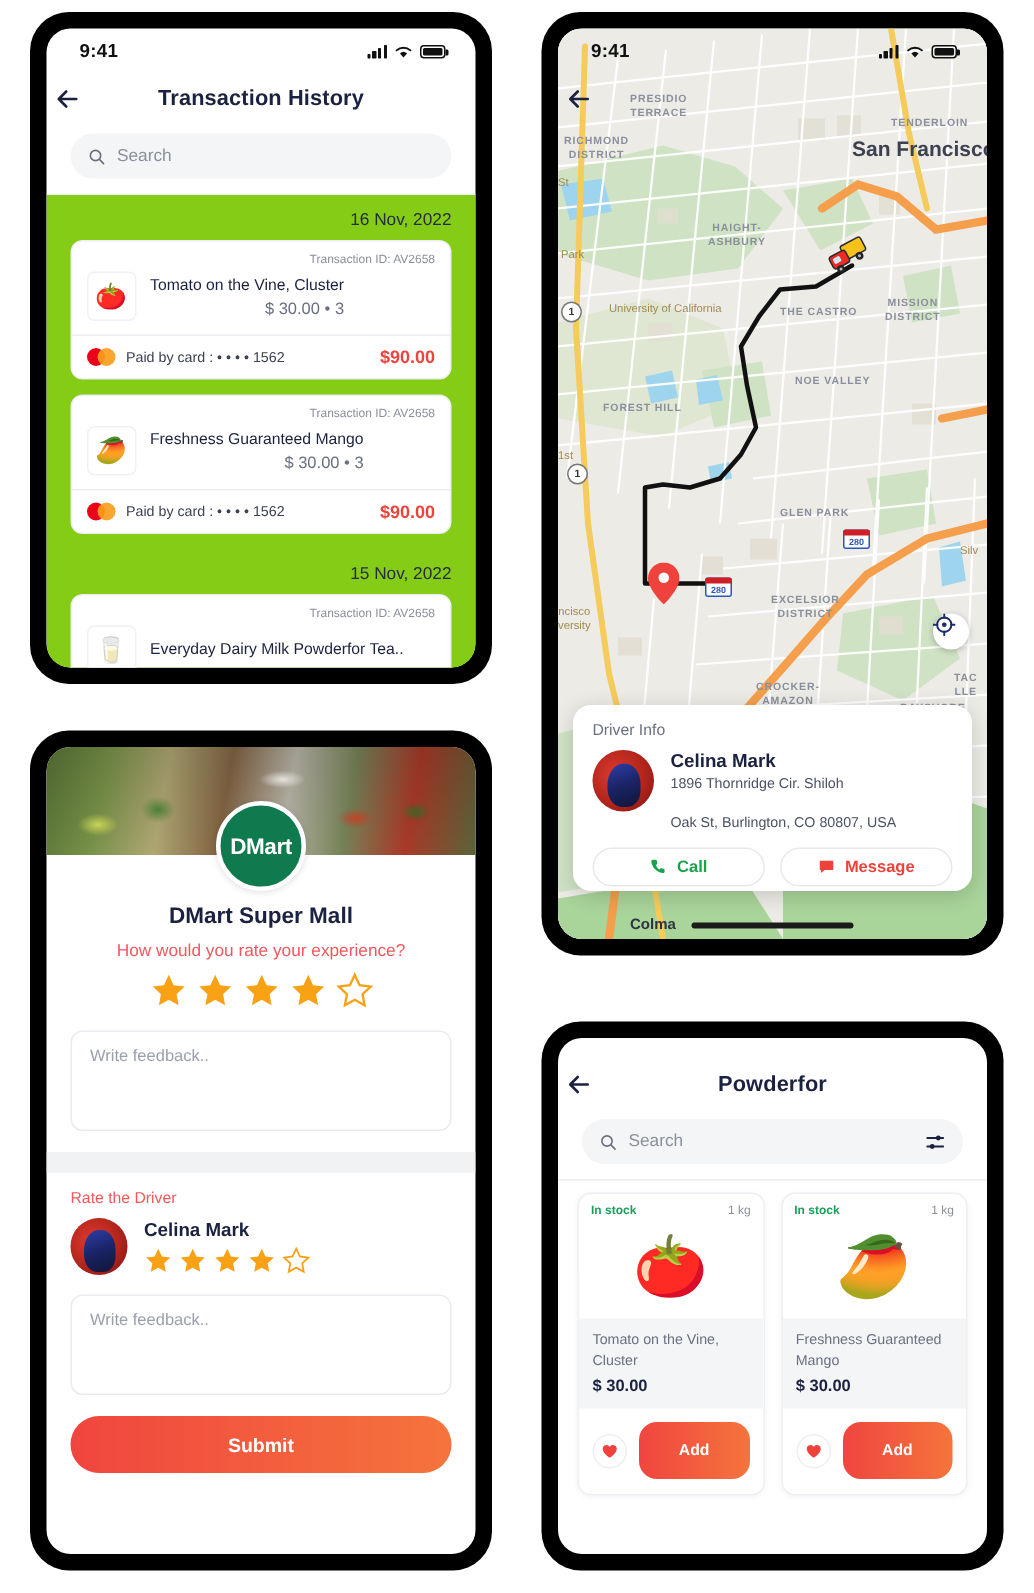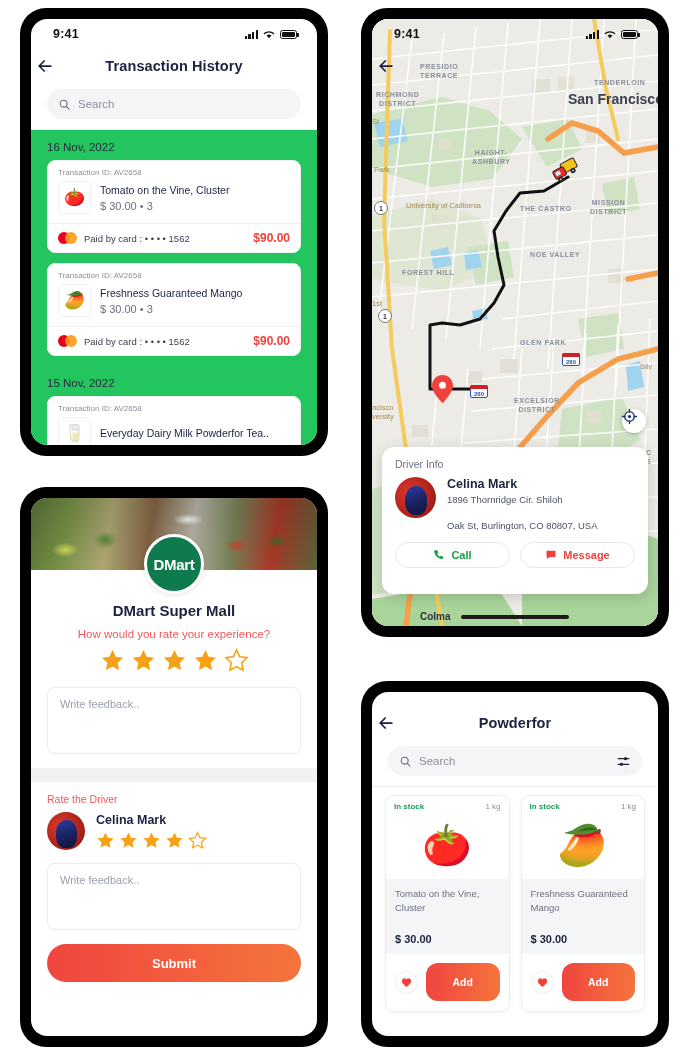--- a/index.html
+++ b/index.html
@@ -63,21 +63,21 @@
   .search-wrap { padding: 6px 16px 10px; }
   .search {
     height: 30px; background: #f4f5f7; border-radius: 15px;
     display: flex; align-items: center; padding: 0 12px; gap: 8px;
   }
   .search-text { font-size: 11.5px; color: #8b8f99; }
   .mag { width: 11px; height: 11px; flex: none; }
   .filter-ic { margin-left: auto; width: 13px; height: 13px; }
 
   
-  .hist-body { background: #22c55e; height: calc(100% - 64px); overflow: hidden; }
+  .hist-body { background: #84cc16; height: calc(100% - 64px); overflow: hidden; text-align: right; }
   .sep { height: 1px; background: #eceef1; margin: 0; }
   .date-head { font-size: 11.5px; color: #262b3d; padding: 11px 16px 7px; font-weight: 500; }
   .tx-card {
     margin: 0 16px 10px; border: 1px solid #eceef1; border-radius: 8px;
     background: #fff; overflow: hidden;
   }
   .tx-id { font-size: 8px; color: #8b8f99; padding: 7px 10px 4px; }
   .tx-main { display: flex; gap: 9px; padding: 0 10px 9px; align-items: center; }
   .tx-thumb {
     width: 33px; height: 33px; border-radius: 5px; border: 1px solid #f0f1f3;
@@ -125,21 +125,21 @@
     content:""; position:absolute; top:-1.2px; left:-1.2px; right:-1.2px; height:4px;
     background:#cc2026; border-radius:2px 2px 0 0;
   }
   .hwy1 {
     position: absolute; width: 14px; height: 14px; background: #fff;
     border: 1.2px solid #777; border-radius: 50%; font-size: 7px;
     display: flex; align-items: center; justify-content: center; color: #333; font-weight: bold;
   }
   .driver-card {
     position: absolute; left: 10px; right: 10px; bottom: 32px;
-    background: #fff; border-radius: 12px; padding: 11px 13px 26px;
+    background: #fff; border-radius: 12px; padding: 11px 13px 3px;
     box-shadow: 0 3px 14px rgba(0,0,0,.16);
   }
   .driver-info-label { font-size: 10.5px; color: #6b7080; margin-bottom: 7px; }
   .driver-row { display: flex; gap: 11px; align-items: flex-start; }
   .avatar {
     width: 41px; height: 41px; border-radius: 50%; flex: none; overflow: hidden;
     background: radial-gradient(circle at 38% 40%, #e03a2f 0%, #b1251c 55%, #7d1410 100%);
     position: relative;
   }
   .avatar::after {
@@ -220,21 +220,21 @@
   }
   .prod-top { display: flex; justify-content: space-between; padding: 6px 8px 0; }
   .in-stock { font-size: 8px; color: #19a05a; font-weight: bold; }
   .kg { font-size: 8px; color: #8b8f99; }
   .prod-img {
     height: 68px; display: flex; align-items: center; justify-content: center;
     font-size: 40px; line-height: 1;
   }
   .prod-meta { background: #f4f5f7; padding: 8px 9px 9px; }
   .prod-name { font-size: 9.5px; color: #6b7080; line-height: 1.45; min-height: 28px; }
-  .prod-price { font-size: 11px; font-weight: bold; color: #1b2240; margin-top: 18px; }
+  .prod-price { font-size: 11px; font-weight: bold; color: #1b2240; margin-top: 3px; }
   .prod-actions { display: flex; align-items: center; gap: 8px; padding: 9px 9px 10px; }
   .heart-btn {
     width: 23px; height: 23px; border-radius: 50%; border: 1px solid #edeff2;
     display: flex; align-items: center; justify-content: center;
     color: #f0423c; font-size: 11px; background: #fff; cursor: pointer; flex: none;
   }
   .add-btn {
     flex: 1; height: 38px; border-radius: 12px;
     background: linear-gradient(90deg, #f0453f 0%, #f5743c 100%);
     color: #fff; font-size: 10.5px; font-weight: bold;

